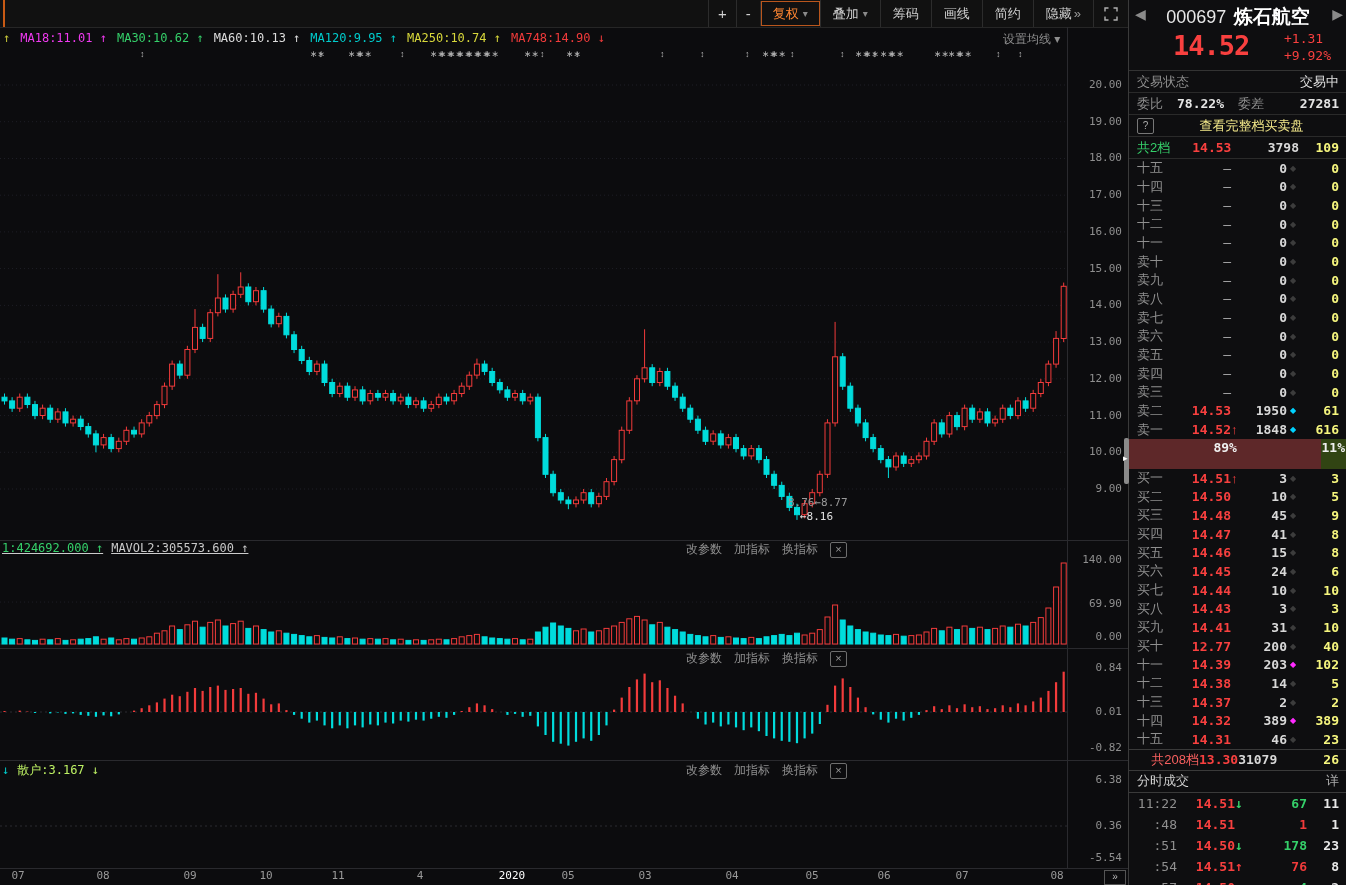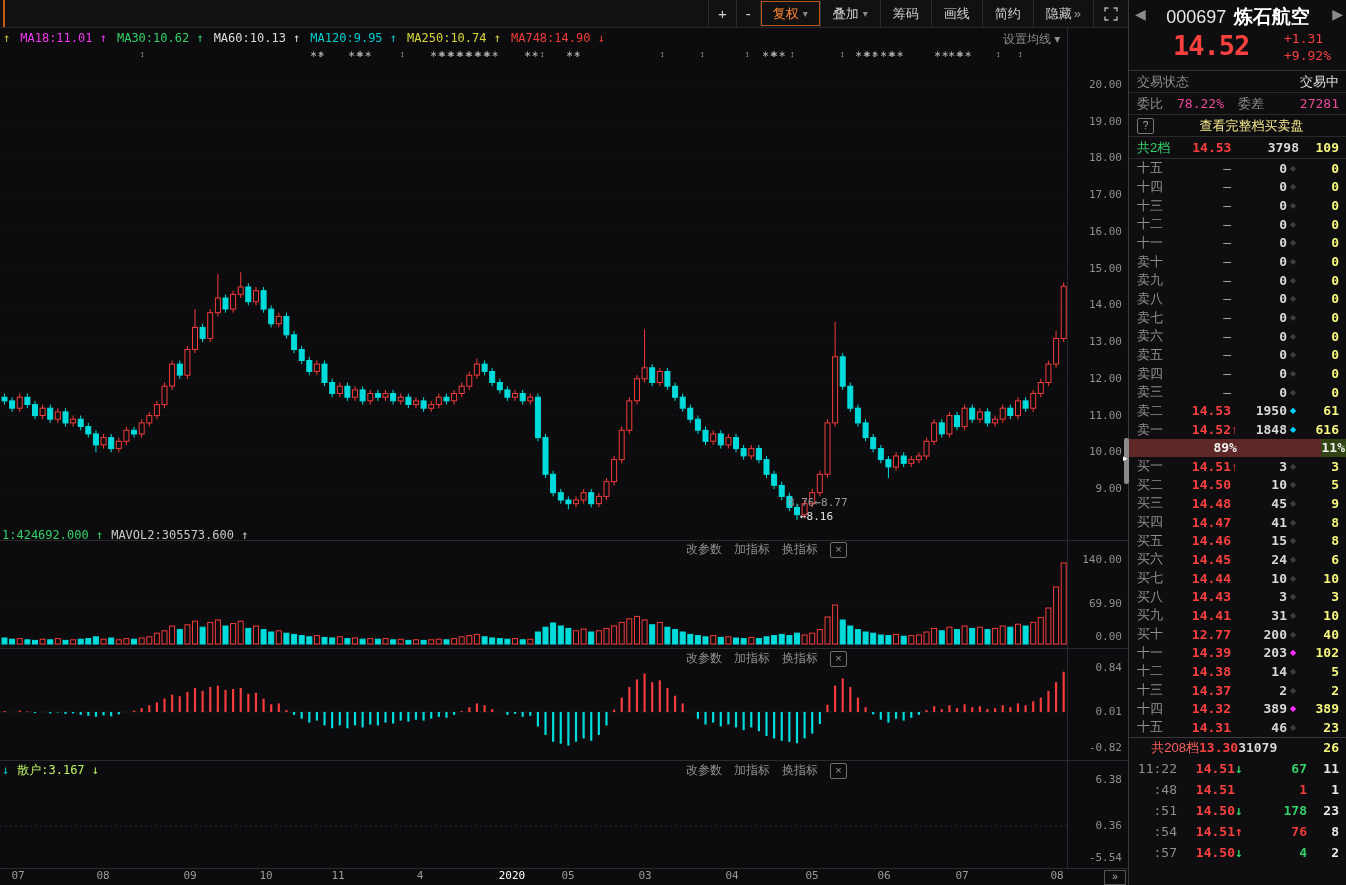--- a/index.html
+++ b/index.html
@@ -50,39 +50,39 @@
   .nav-arrow.left{left:6px;} .nav-arrow.right{right:4px;}
   .stock-title{position:absolute;left:24px;top:4px;width:170px;text-align:center;white-space:nowrap;}
   .stock-code{color:#e8e8e8;font-size:18px;}
   .stock-name{color:#fff;font-size:19px;font-weight:bold;margin-left:4px;}
   .stock-price{position:absolute;left:44px;top:30px;color:#f8403f;font-size:27px;font-weight:bold;
                font-family:"DejaVu Sans Mono",monospace;letter-spacing:-1px;}
   .stock-chg{position:absolute;right:16px;top:30px;text-align:left;color:#f8403f;font-size:13px;
              font-family:"DejaVu Sans Mono",monospace;line-height:17px;}
   .inf-row{height:21px;display:flex;align-items:center;padding:0 8px;border-bottom:1px solid #2a2a2a;}
   .inf-row .lab{color:#8f8f8f;}
-  .inf-row .val-r{color:#ec4899;font-weight:normal;font-family:"DejaVu Sans Mono",monospace;}
+  .inf-row .val-r{color:#e5e5e5;font-weight:bold;font-family:"DejaVu Sans Mono",monospace;}
   .inf-row .val-w{color:#e0e0e0;}
   .linkrow{justify-content:flex-start;gap:10px;cursor:pointer;}
   .qbox{display:inline-block;width:15px;height:14px;line-height:13px;text-align:center;border:1px solid #777;
         color:#aaa;font-size:10px;border-radius:2px;}
   .linktext{color:#f3e88a;flex:1;text-align:center;}
   .sum-row{height:21px;display:flex;align-items:center;padding:0 8px;border-bottom:1px solid #2a2a2a;
            font-family:"DejaVu Sans Mono",monospace;font-weight:bold;}
   .sum-row .g{color:#35d06a;font-family:"Liberation Sans",sans-serif;font-weight:normal;}
   .ob-rows{}
   .ob-row{height:18.66px;display:flex;align-items:center;padding:0 8px;cursor:pointer;}
   .ob-row .lab{width:40px;color:#8f8f8f;font-size:13px;}
   .ob-row .prc{width:54px;text-align:right;font-family:"DejaVu Sans Mono",monospace;font-weight:bold;color:#f8403f;}
   .ob-row .prc.dash{color:#b5b5b5;font-weight:normal;}
   .ob-row .arw{width:10px;color:#f8403f;font-weight:bold;}
   .ob-row .vol{flex:1;text-align:right;color:#d8d8d8;font-family:"DejaVu Sans Mono",monospace;font-weight:bold;}
   .ob-row .dia{width:12px;text-align:center;font-size:8px;}
   .ob-row .cnt{width:40px;text-align:right;color:#f6f67e;font-family:"DejaVu Sans Mono",monospace;font-weight:bold;}
-  .ratio-bar{height:18px;display:flex;font-weight:bold;color:#f0f0f0;font-family:"DejaVu Sans Mono",monospace;}
+  .ratio-bar{height:30px;display:flex;font-weight:bold;color:#f0f0f0;font-family:"DejaVu Sans Mono",monospace;}
   .ratio-bar .l{background:#5e2829;text-align:center;line-height:18px;}
   .ratio-bar .r{background:#314413;text-align:right;line-height:18px;padding-right:2px;}
   .foot-row{height:20px;display:flex;align-items:center;padding:0 8px;border-top:1px solid #3a3a3a;
             font-family:"DejaVu Sans Mono",monospace;font-weight:bold;}
   .foot-row .lab{width:62px;color:#f8605f;font-family:"Liberation Sans",sans-serif;font-weight:normal;text-align:right;}
   .foot-row .prc{color:#f8403f;}
   .foot-row .vol{flex:1;text-align:left;color:#d8d8d8;}
   .foot-row .cnt{width:40px;text-align:right;color:#f6f67e;}
   .ticks-head{height:21px;display:flex;align-items:center;padding:0 8px;border-top:1px solid #3a3a3a;
               border-bottom:1px solid #3a3a3a;}
@@ -785,21 +785,21 @@
         <path d="M4.5 67.6 Q233.1 69.5 NaN NaN Q461.7 70.2 NaN NaN Q614.1 71.4 NaN NaN Q766.5 70.8 NaN NaN Q842.7 73.3 NaN NaN Q918.9 72.7 NaN NaN Q995.1 73.9 NaN NaN Q1040.8 75.8 NaN NaN L1063.7 66.4" fill="none" stroke="#e03030" stroke-width="1.2"></path>
         <path d="M4.5 70.2 Q156.9 73.3 NaN NaN Q309.3 73.9 NaN NaN Q461.7 75.8 NaN NaN Q537.9 74.6 NaN NaN Q614.1 80.9 NaN NaN Q690.3 83.4 NaN NaN Q766.5 84.6 NaN NaN Q827.5 92.2 NaN NaN Q880.8 90.9 NaN NaN Q934.1 93.5 NaN NaN Q979.9 96.0 NaN NaN Q1018.0 98.5 NaN NaN Q1040.8 100.4 NaN NaN L1063.7 97.2" fill="none" stroke="#d8d83b" stroke-width="1.2"></path>
       </svg>
 
     <div class="hsep" style="top:540px;"></div>
     <div class="hsep" style="top:648px;"></div>
     <div class="hsep" style="top:760px;"></div>
     <div class="hsep" style="top:868px;"></div>
     <div class="vsep"></div>
 
-    <div class="ph-labels" id="vol-labels" style="top:528px;"><span style="color: rgb(53, 208, 106);">1:424692.000 ↑</span><span style="color: rgb(200, 200, 200);">MAVOL2:305573.600 ↑</span></div>
+    <div class="ph-labels" id="vol-labels" style="top:541px;text-decoration:underline;"><span style="color: rgb(53, 208, 106);">1:424692.000 ↑</span><span style="color: rgb(200, 200, 200);">MAVOL2:305573.600 ↑</span></div>
     <div class="ph-controls" id="ctl-vol" style="top:541px;right:281px;">
         <span>改参数</span>
         <span>加指标</span>
         <span>换指标</span>
         <span class="xbox">×</span>
       </div>
     <div class="ph-controls" id="ctl-macd" style="top:650px;right:281px;">
         <span>改参数</span>
         <span>加指标</span>
         <span>换指标</span>
@@ -1143,20 +1143,24 @@
         </div>
       </div>
 
     <div class="foot-row">
       <span class="lab">共208档</span>
       <span class="prc">13.30</span>
       <span class="vol">31079</span>
       <span class="cnt">26</span>
     </div>
 
+    <div class="ticks-head">
+      <span class="t">分时成交</span>
+      <span class="more">详</span>
+    </div>
     <div id="tick-rows">
         <div class="tick-row">
           <span class="tm">11:22</span>
           <span class="prc">14.51</span>
           <span class="arw" style="color: rgb(53, 208, 106);">↓</span>
           <span class="vol" style="color: rgb(53, 208, 106);">67</span>
           <span class="cnt">11</span>
         </div>
         <div class="tick-row">
           <span class="tm">:48</span>

